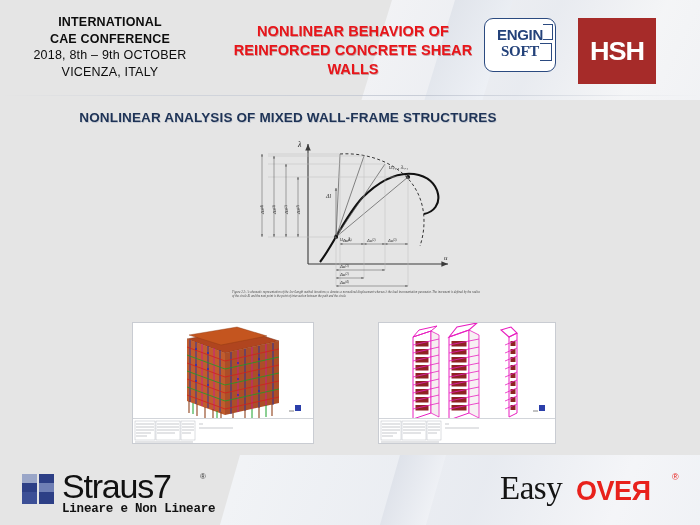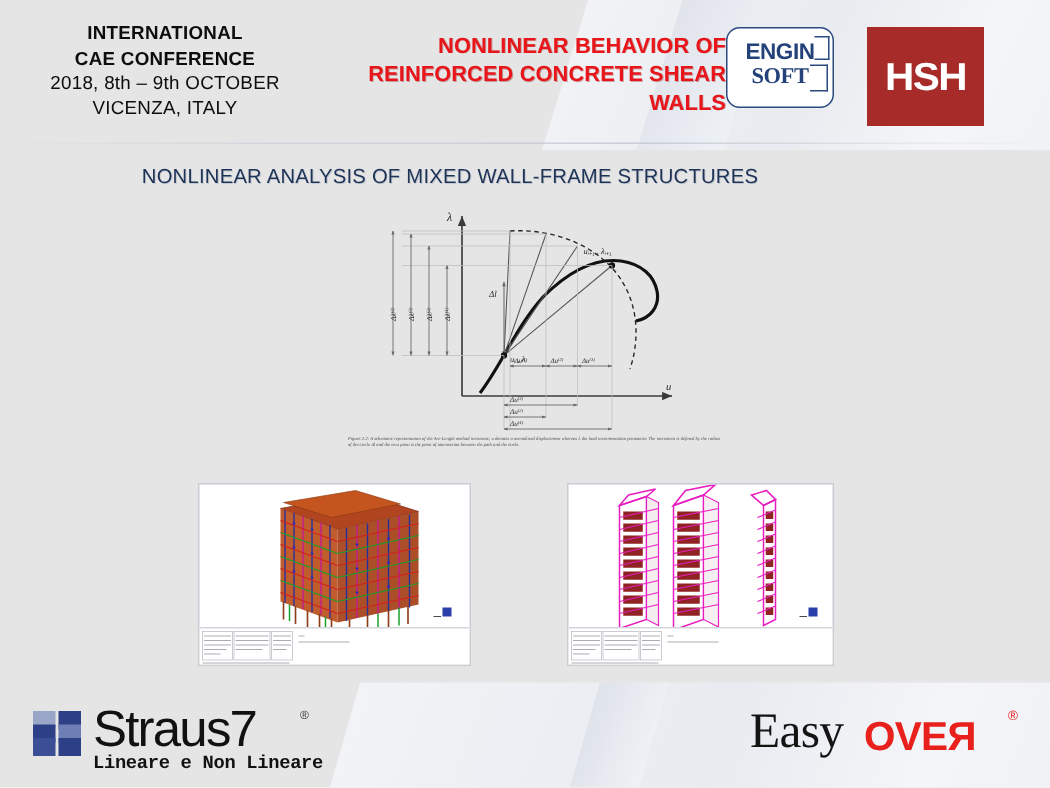--- a/index.html
+++ b/index.html
@@ -39,21 +39,21 @@
   }
 
   
   .conf{
     position:absolute;left:12px;top:14px;width:196px;text-align:center;
     color:#0d0d0d;font-weight:bold;font-size:12.5px;line-height:16.5px;
     letter-spacing:.2px;
   }
   .conf .ln3,.conf .ln4{font-weight:normal;}
   .main-title{
-    position:absolute;left:222px;top:22px;width:262px;text-align:right;
+    position:absolute;left:222px;top:22px;width:262px;text-align:center;
     color:#e8151a;font-weight:bold;font-size:14.5px;line-height:19px;
     letter-spacing:.1px;
     text-shadow:0.6px 0.6px 0 rgba(120,0,0,.32);
   }
 
   
   .es-logo{position:absolute;left:484px;top:18px;width:72px;height:54px;}
   .es-box{
     position:absolute;inset:0;border:1.6px solid #2b4a80;border-radius:9px;
     background:#fff;
@@ -75,22 +75,22 @@
     display:flex;align-items:center;justify-content:center;
   }
   .hsh-logo span{
     font-weight:bold;font-size:26px;letter-spacing:-1px;
     font-family:"Liberation Sans", sans-serif;
     transform:scaleX(1.04);
   }
 
   
   .subtitle{
-    position:absolute;left:16px;top:110px;width:568px;text-align:center;
-    color:#1e3356;font-weight:normal;font-size:13.5px;letter-spacing:.15px;
+    position:absolute;left:4px;top:110px;width:568px;text-align:center;
+    color:#1e3356;font-weight:bold;font-size:13.5px;letter-spacing:.15px;
     text-shadow:0.6px 0.6px 0 rgba(150,160,180,.40);
   }
 
   
   .diagram{position:absolute;left:248px;top:136px;width:250px;height:158px;}
   .caption{
     position:absolute;left:232px;top:290px;width:248px;
     font-family:"Liberation Serif", serif;
     font-size:3.1px;line-height:4.2px;text-align:justify;
     color:#4a4a4a;font-style:italic;

